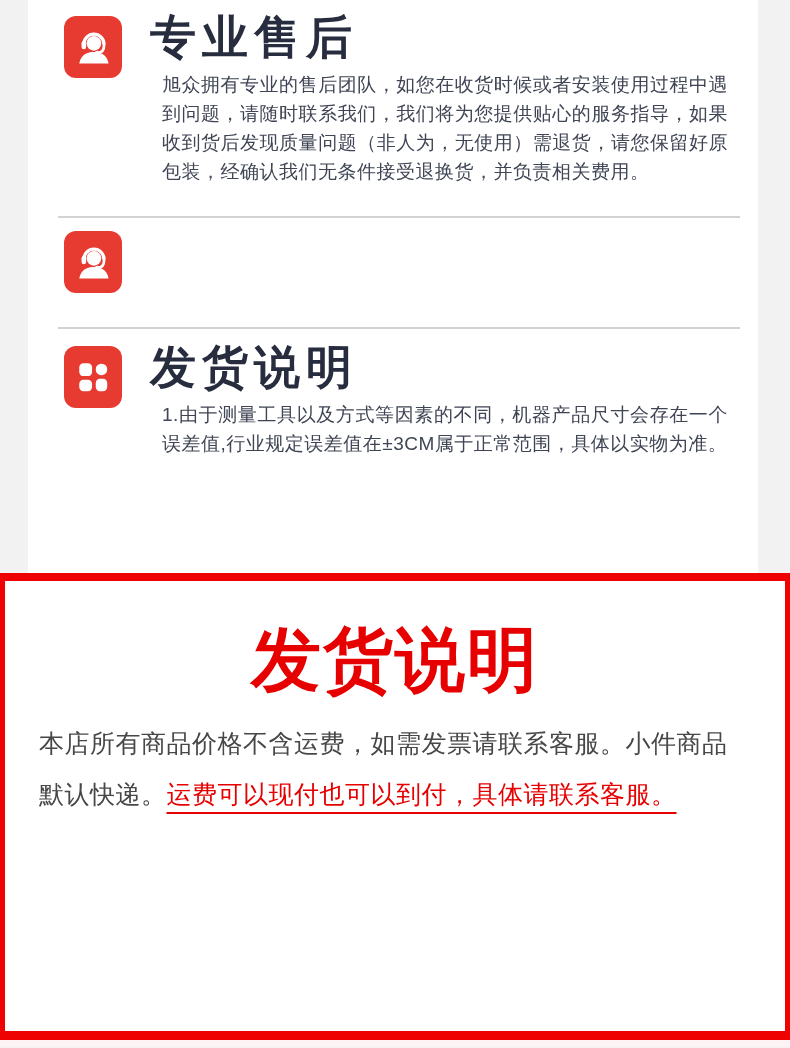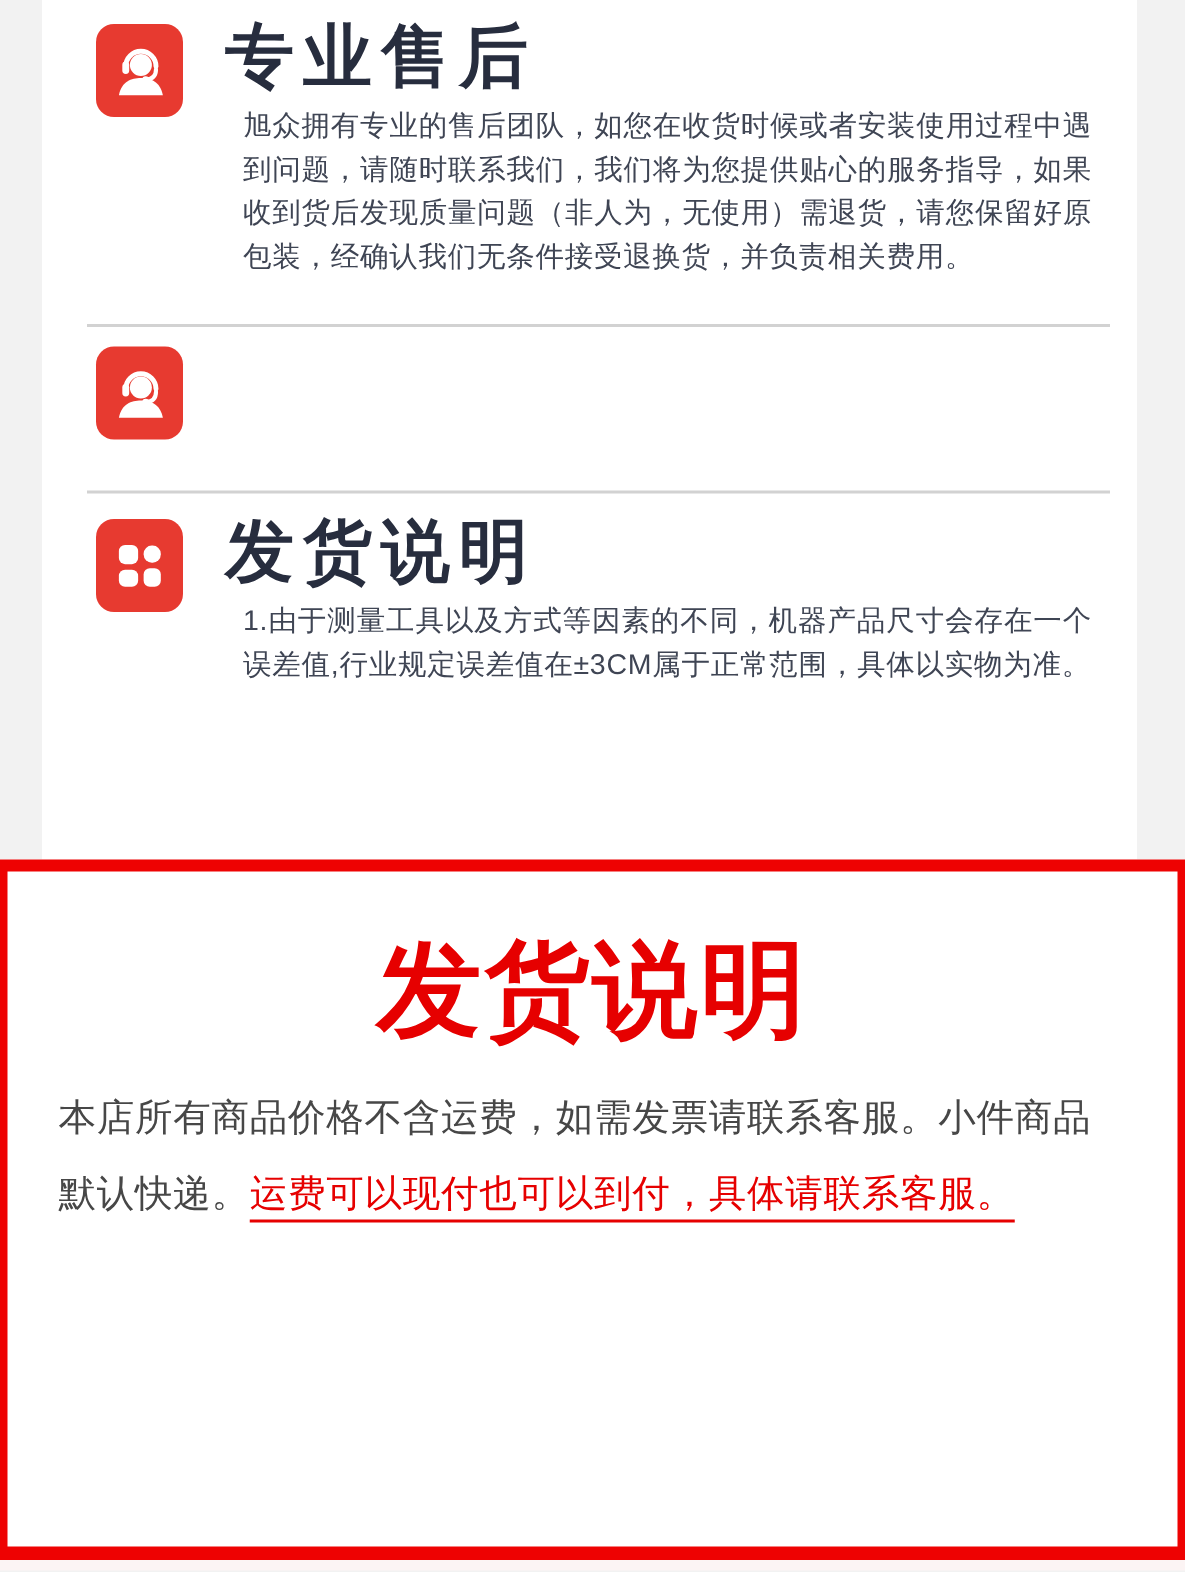--- a/index.html
+++ b/index.html
@@ -55,21 +55,21 @@
     border:8px solid var(--box-border);
     border-left-width:5px;border-right-width:5px;border-bottom-width:9px;
   }
   .shipping-title{
     margin:39px 0 0 0;text-align:center;
     font-size:70px;line-height:80px;font-weight:bold;
     color:var(--box-title-red);letter-spacing:2px;
   }
   .shipping-p{
     margin:20px 34px 0 34px;font-size:25px;line-height:51px;
-    color:var(--box-body);letter-spacing:0.5px;
+    color:var(--box-body);letter-spacing:0.5px;font-family:Liberation Mono, monospace;
   }
   .shipping-p .red-u{
     color:var(--box-title-red);
     text-underline-offset:9px;
     text-decoration-color:var(--box-title-red);
   }
   .bottom-strip{height:7px;background:#fcf4f4;}
 </style>
 </head>
 <body>

